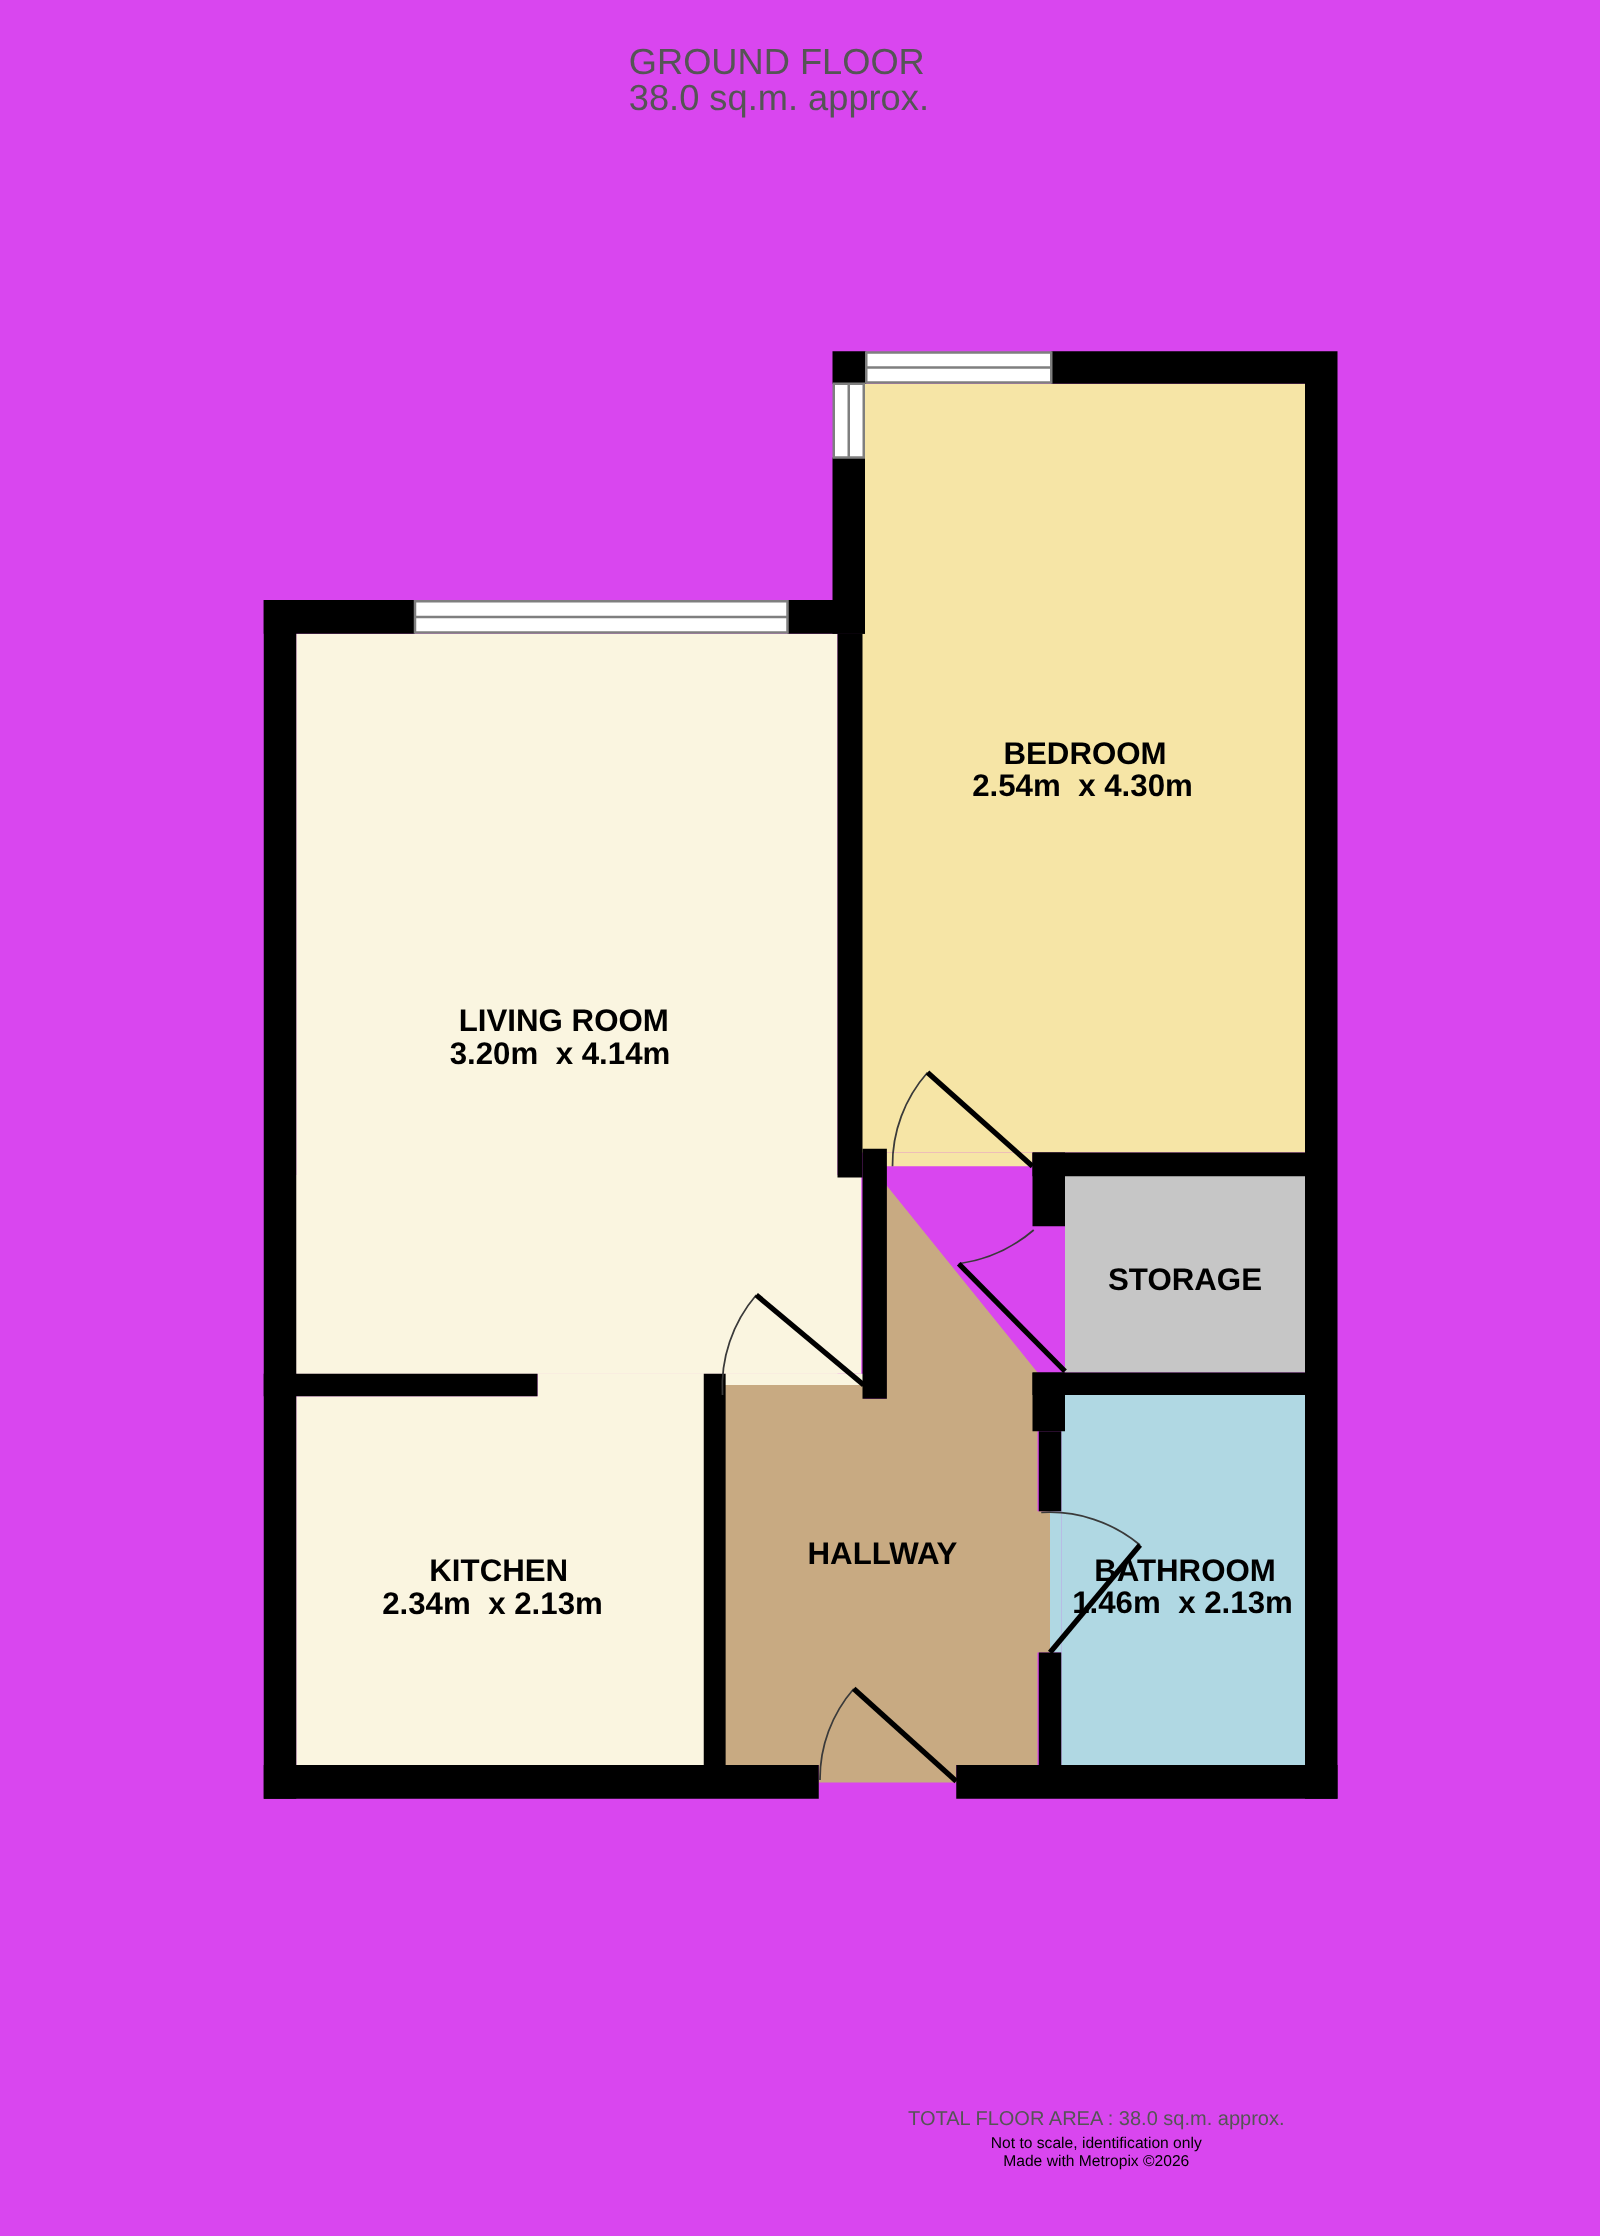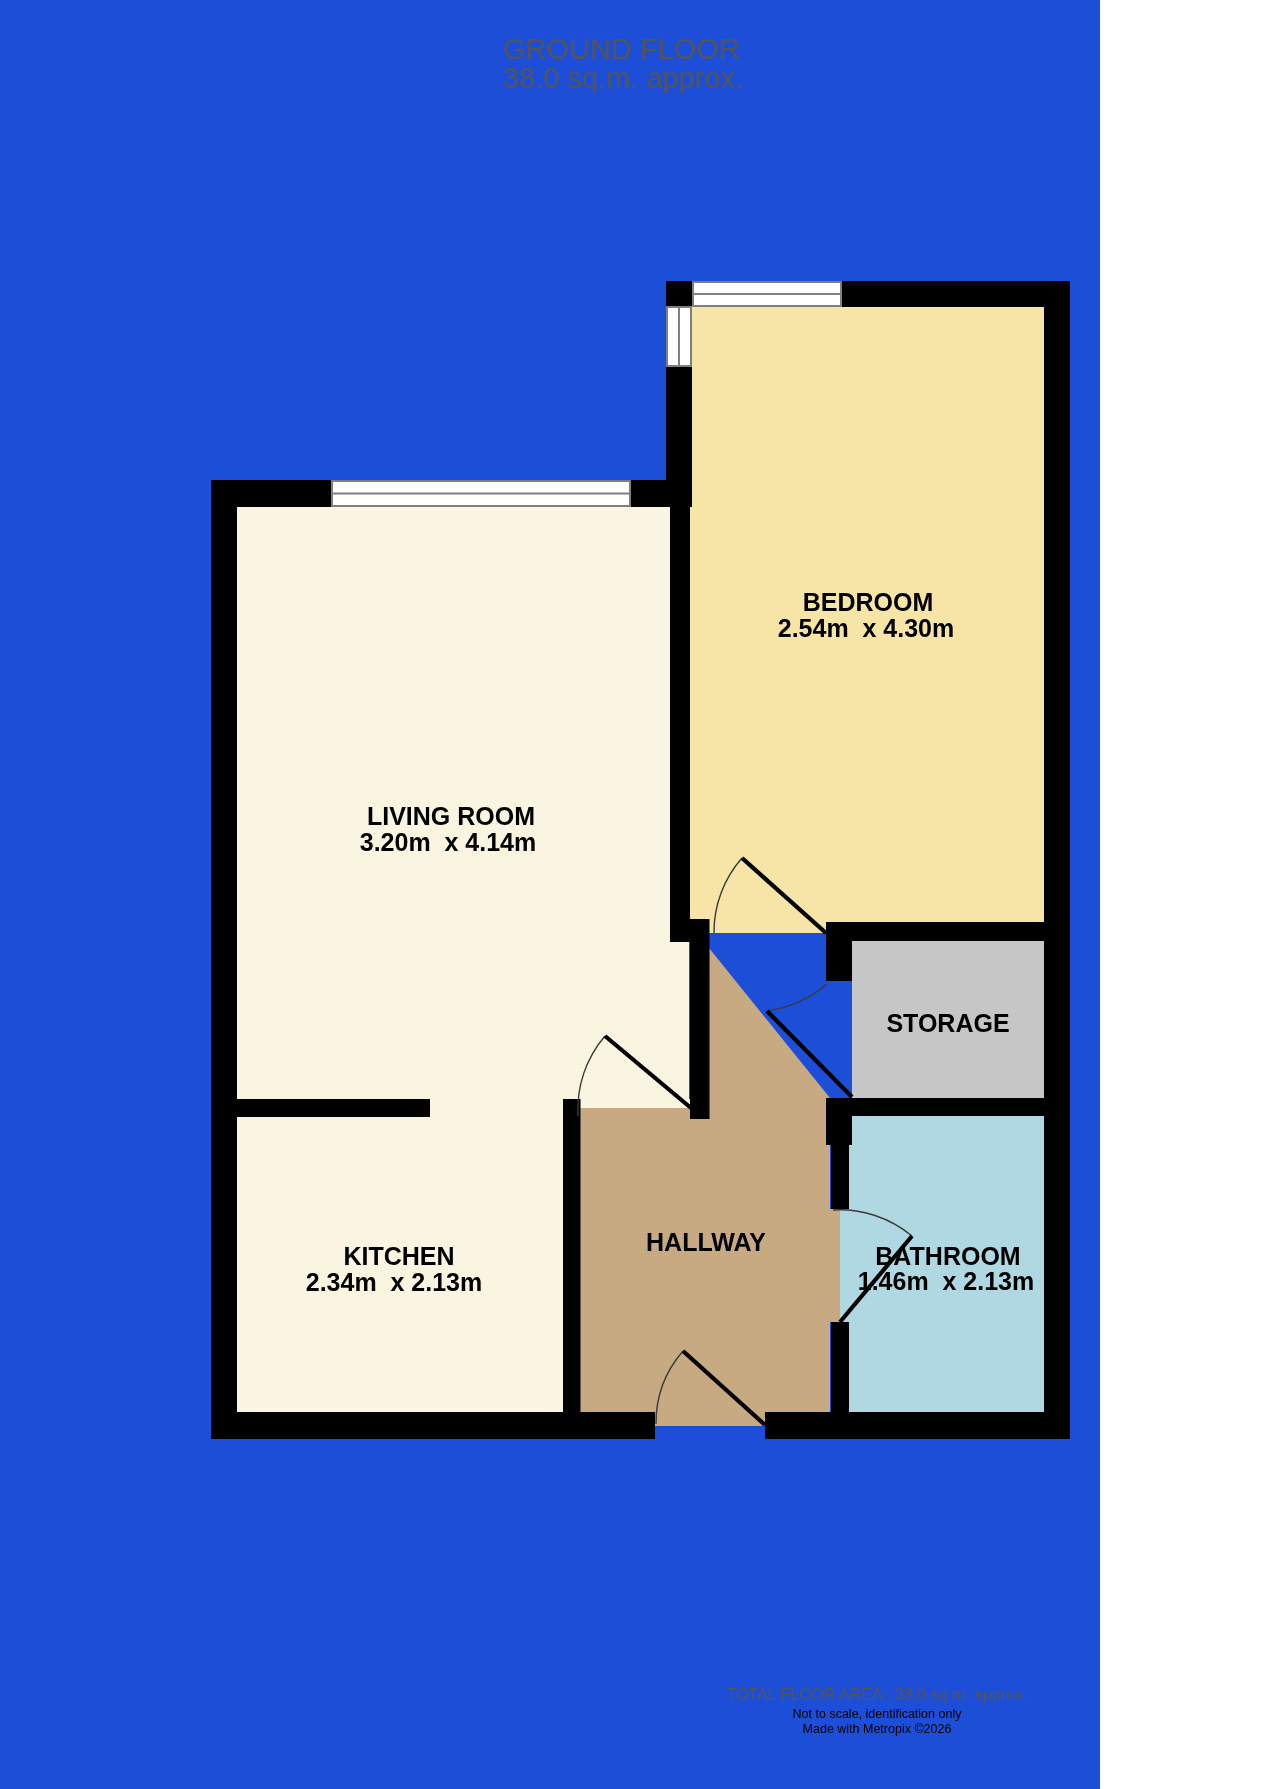--- a/index.html
+++ b/index.html
@@ -1,16 +1,16 @@
 <!DOCTYPE html>
 <html><head>
 <meta charset="utf-8">
 <style>
   html,body{margin:0;padding:0;background:#ffffff;}
-  #page{position:relative;width:1100px;height:1789px;background:#1d4ed8;overflow:hidden;
+  #page{position:relative;width:1280px;height:1789px;background:#d946ef;overflow:hidden;
         font-family:"Liberation Sans", sans-serif;}
   svg{position:absolute;left:0;top:0;}
 </style>
 </head>
 <body>
 <div id="page">
 <svg width="1280" height="1789" viewBox="0 0 1280 1789">
 
   <rect x="237" y="507" width="433" height="592" fill="#faf5e0"></rect>
   <rect x="237" y="940" width="452" height="159" fill="#faf5e0"></rect>

